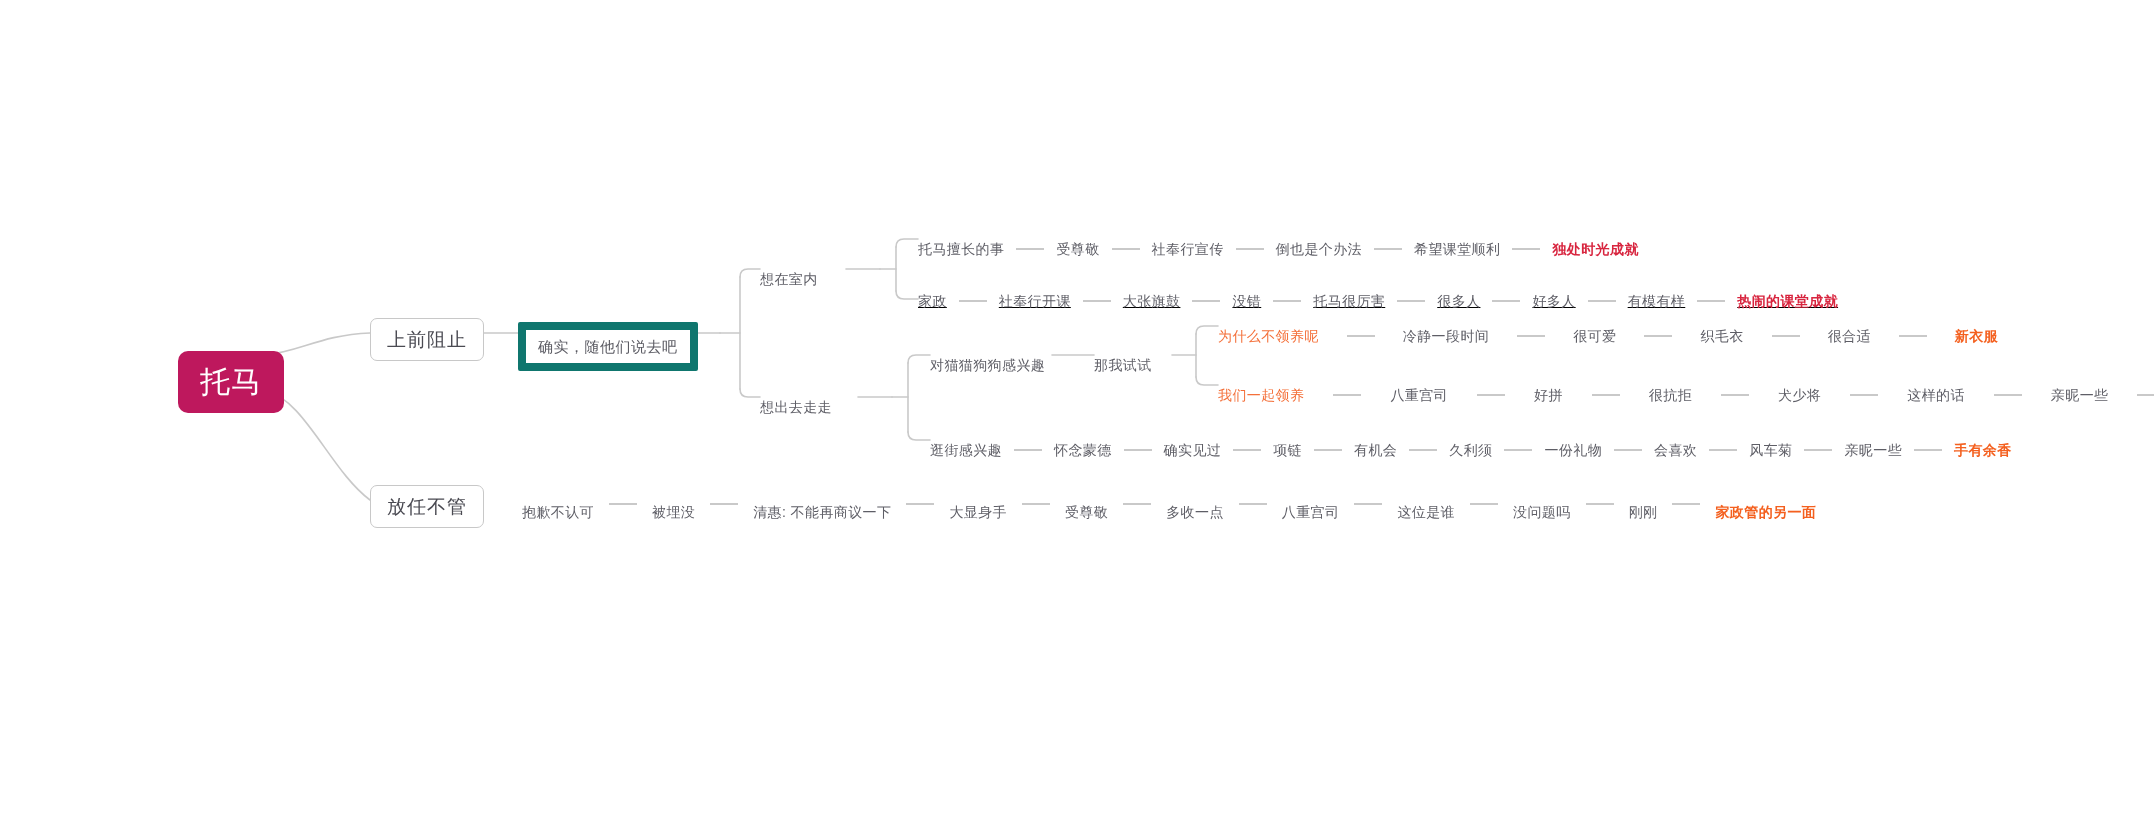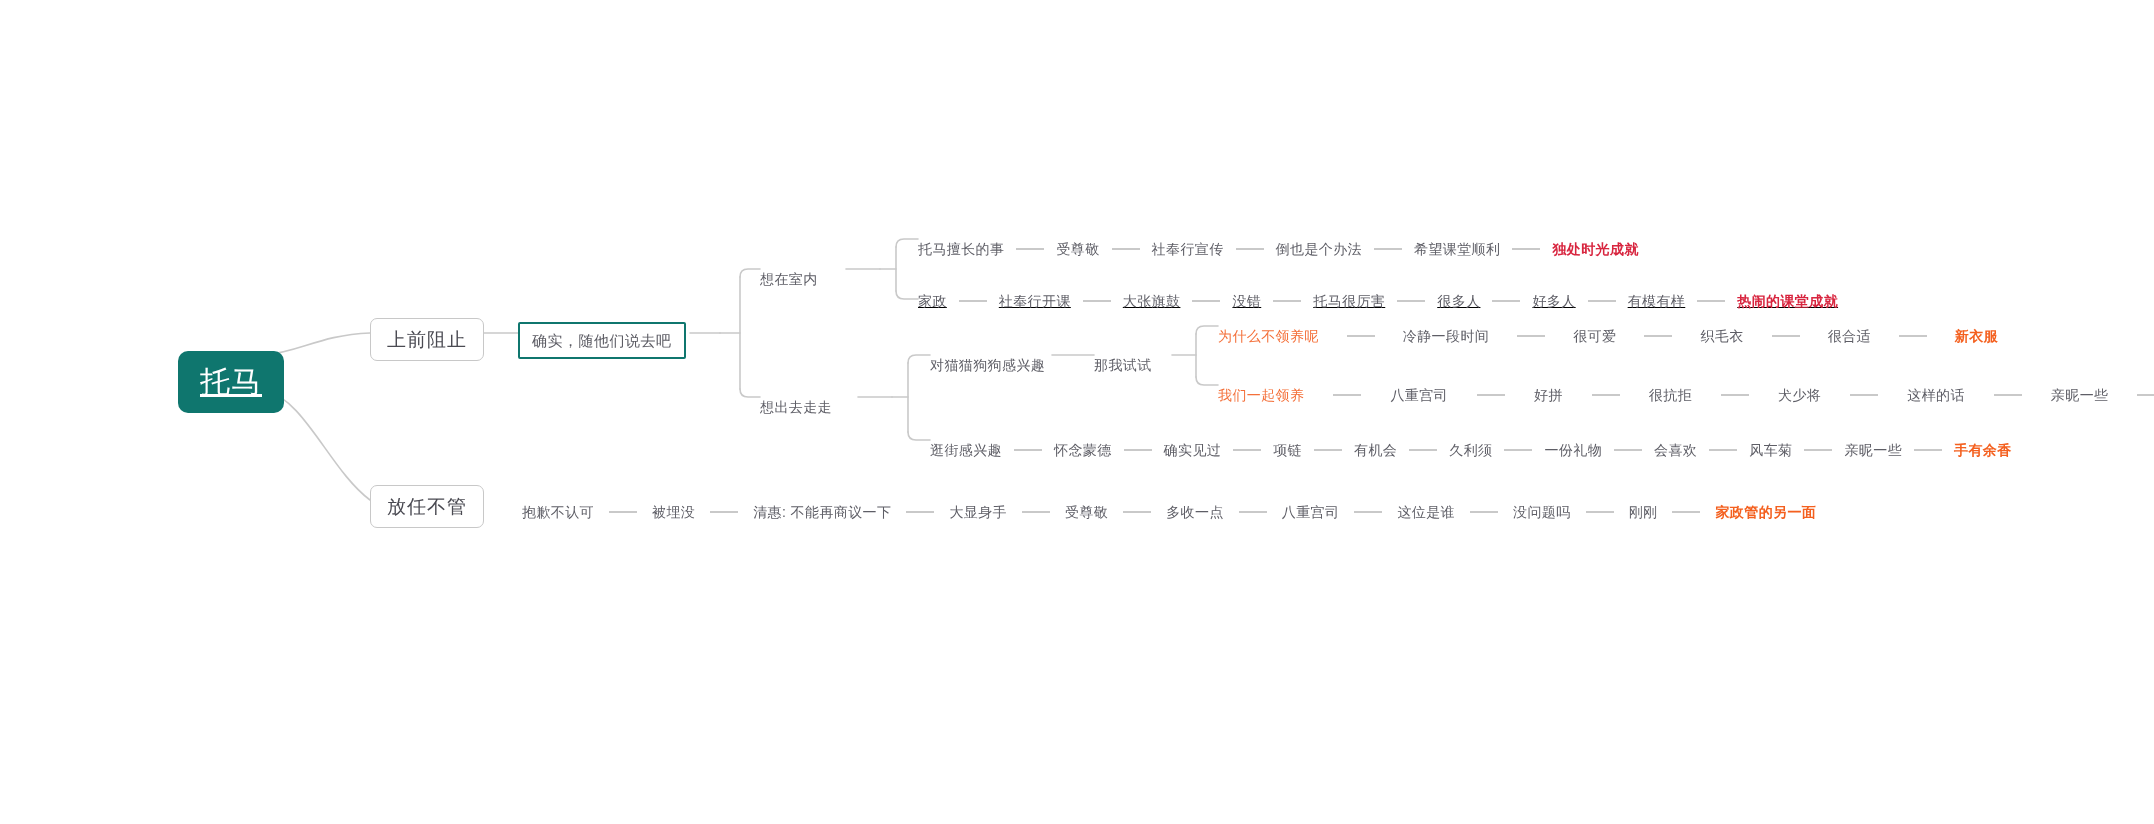--- a/index.html
+++ b/index.html
@@ -31,43 +31,42 @@
   .node {
     position: absolute;
     white-space: nowrap;
     box-sizing: border-box;
     line-height: 1;
     margin-top: 8px;
   }
 
   
   .root-node {
-    background: #0f766e;
+    background: #be185d;
     color: #ffffff;
     border-radius: 10px;
     font-size: 30px;
     padding: 16px 22px;
     letter-spacing: 1px;
-    text-decoration: underline;
   }
 
   
   .l1-node {
     border: 1px solid #c8c8c8;
     border-radius: 7px;
     background: #ffffff;
     color: #4a4a52;
     font-size: 19px;
     padding: 11px 16px;
     letter-spacing: 1px;
   }
 
   
   .sel-node {
-    border: 2px solid #0f766e;
+    border: 8px solid #0f766e;
     border-radius: 2px;
     background: #ffffff;
     color: #5a5a62;
     font-size: 15px;
     padding: 9px 12px;
     letter-spacing: 0.5px;
   }
 
   
   .t-node {
@@ -240,21 +239,21 @@
       <span class="dash" style="display:inline-block;width:28px;height:1.6px;background:#c9c9c9;margin:0 12px;"></span>
       <span class="t-node">风车菊</span>
       <span class="dash" style="display:inline-block;width:28px;height:1.6px;background:#c9c9c9;margin:0 12px;"></span>
       <span class="t-node">亲昵一些</span>
       <span class="dash" style="display:inline-block;width:28px;height:1.6px;background:#c9c9c9;margin:0 12px;"></span>
       <span class="t-node ach-orange">手有余香</span>
     </div>
   </div>
 
   <div class="node" style="left:522px; top:495px;">
-    <div style="display:flex; align-items:center; gap:3px;">
+    <div style="display:flex; gap:3px;">
       <span class="t-node">抱歉不认可</span>
       <span class="dash" style="display:inline-block;width:28px;height:1.6px;background:#c9c9c9;margin:0 12px;"></span>
       <span class="t-node">被埋没</span>
       <span class="dash" style="display:inline-block;width:28px;height:1.6px;background:#c9c9c9;margin:0 12px;"></span>
       <span class="t-node">清惠: 不能再商议一下</span>
       <span class="dash" style="display:inline-block;width:28px;height:1.6px;background:#c9c9c9;margin:0 12px;"></span>
       <span class="t-node">大显身手</span>
       <span class="dash" style="display:inline-block;width:28px;height:1.6px;background:#c9c9c9;margin:0 12px;"></span>
       <span class="t-node">受尊敬</span>
       <span class="dash" style="display:inline-block;width:28px;height:1.6px;background:#c9c9c9;margin:0 12px;"></span>

